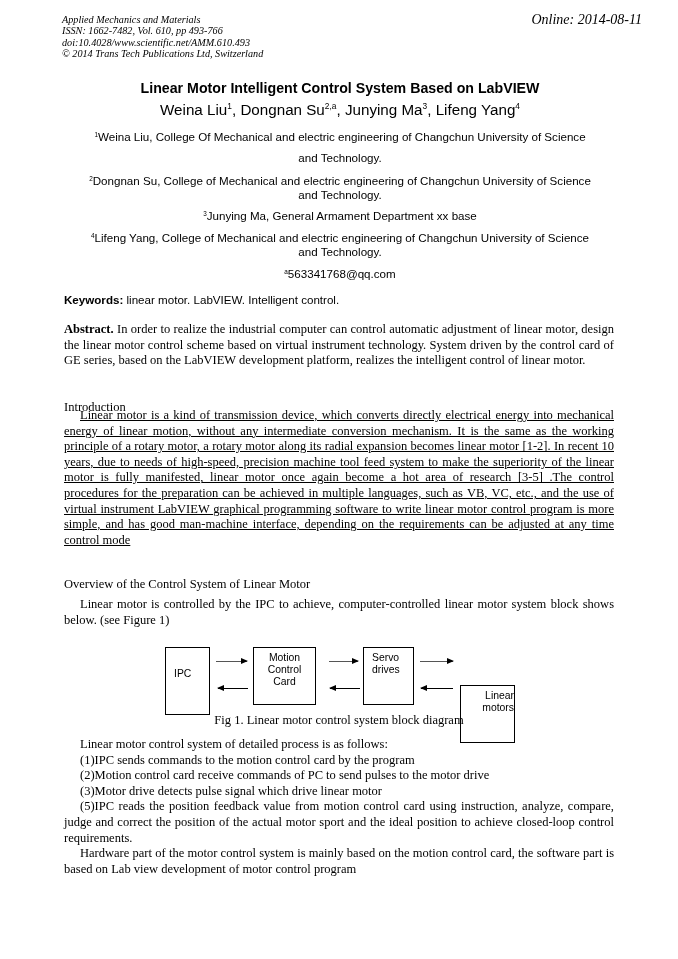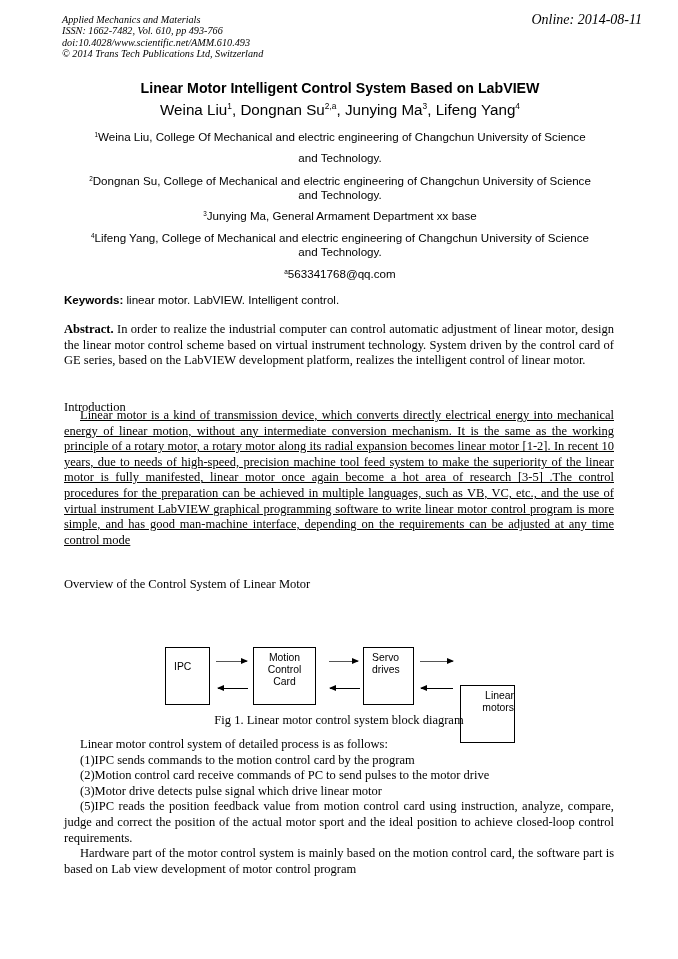--- a/index.html
+++ b/index.html
@@ -72,23 +72,26 @@
   <div class="serif-block last-line" style="top:322px;">
     <p><b>Abstract.</b><span> In order to realize the industrial computer can control automatic adjustment of linear motor, design the linear motor control scheme based on virtual instrument technology. System driven by the control card of GE series, based on the LabVIEW development platform, realizes the intelligent control of linear motor.</span></p>
   </div>
 
   <div class="heading" style="top:400px;">Introduction</div>
   <div class="serif-block last-line" style="top:408px;text-decoration:underline;">
     <p class="indent">Linear motor is a kind of transmission device, which converts directly electrical energy into mechanical energy of linear motion, without any intermediate conversion mechanism. It is the same as the working principle of a rotary motor, a rotary motor along its radial expansion becomes linear motor [1-2]. In recent 10 years, due to needs of high-speed, precision machine tool feed system to make the superiority of the linear motor is fully manifested, linear motor once again become a hot area of research [3-5] .The control procedures for the preparation can be achieved in multiple languages, such as VB, VC, etc., and the use of virtual instrument LabVIEW graphical programming software to write linear motor control program is more simple, and has good man-machine interface, depending on the requirements can be adjusted at any time control mode</p>
   </div>
 
   <div class="heading" style="top:577px;">Overview of the Control System of Linear Motor</div>
+  <div class="serif-block last-line" style="top:597px;">
+    <p class="indent">Linear motor is controlled by the IPC to achieve, computer-controlled linear motor system block shows below. (see Figure 1)</p>
+  </div>
 
   <div>
-    <div class="box" style="left:165px; top:647px; width:45px; height:58px; padding:13px 0 0 8px;">
+    <div class="box" style="left:165px; top:647px; width:45px; height:68px; padding:20px 0 0 8px;">
       <span>IPC</span>
     </div>
     <div class="box" style="left:253px; top:647px; width:63px; height:58px; padding:4px 0 0 0; text-align:center;">
       <span>Motion</span>
       <span>Control</span>
       <span>Card</span>
     </div>
     <div class="box" style="left:363px; top:647px; width:51px; height:58px; padding:4px 0 0 8px;">
       <span>Servo</span>
       <span>drives</span>

